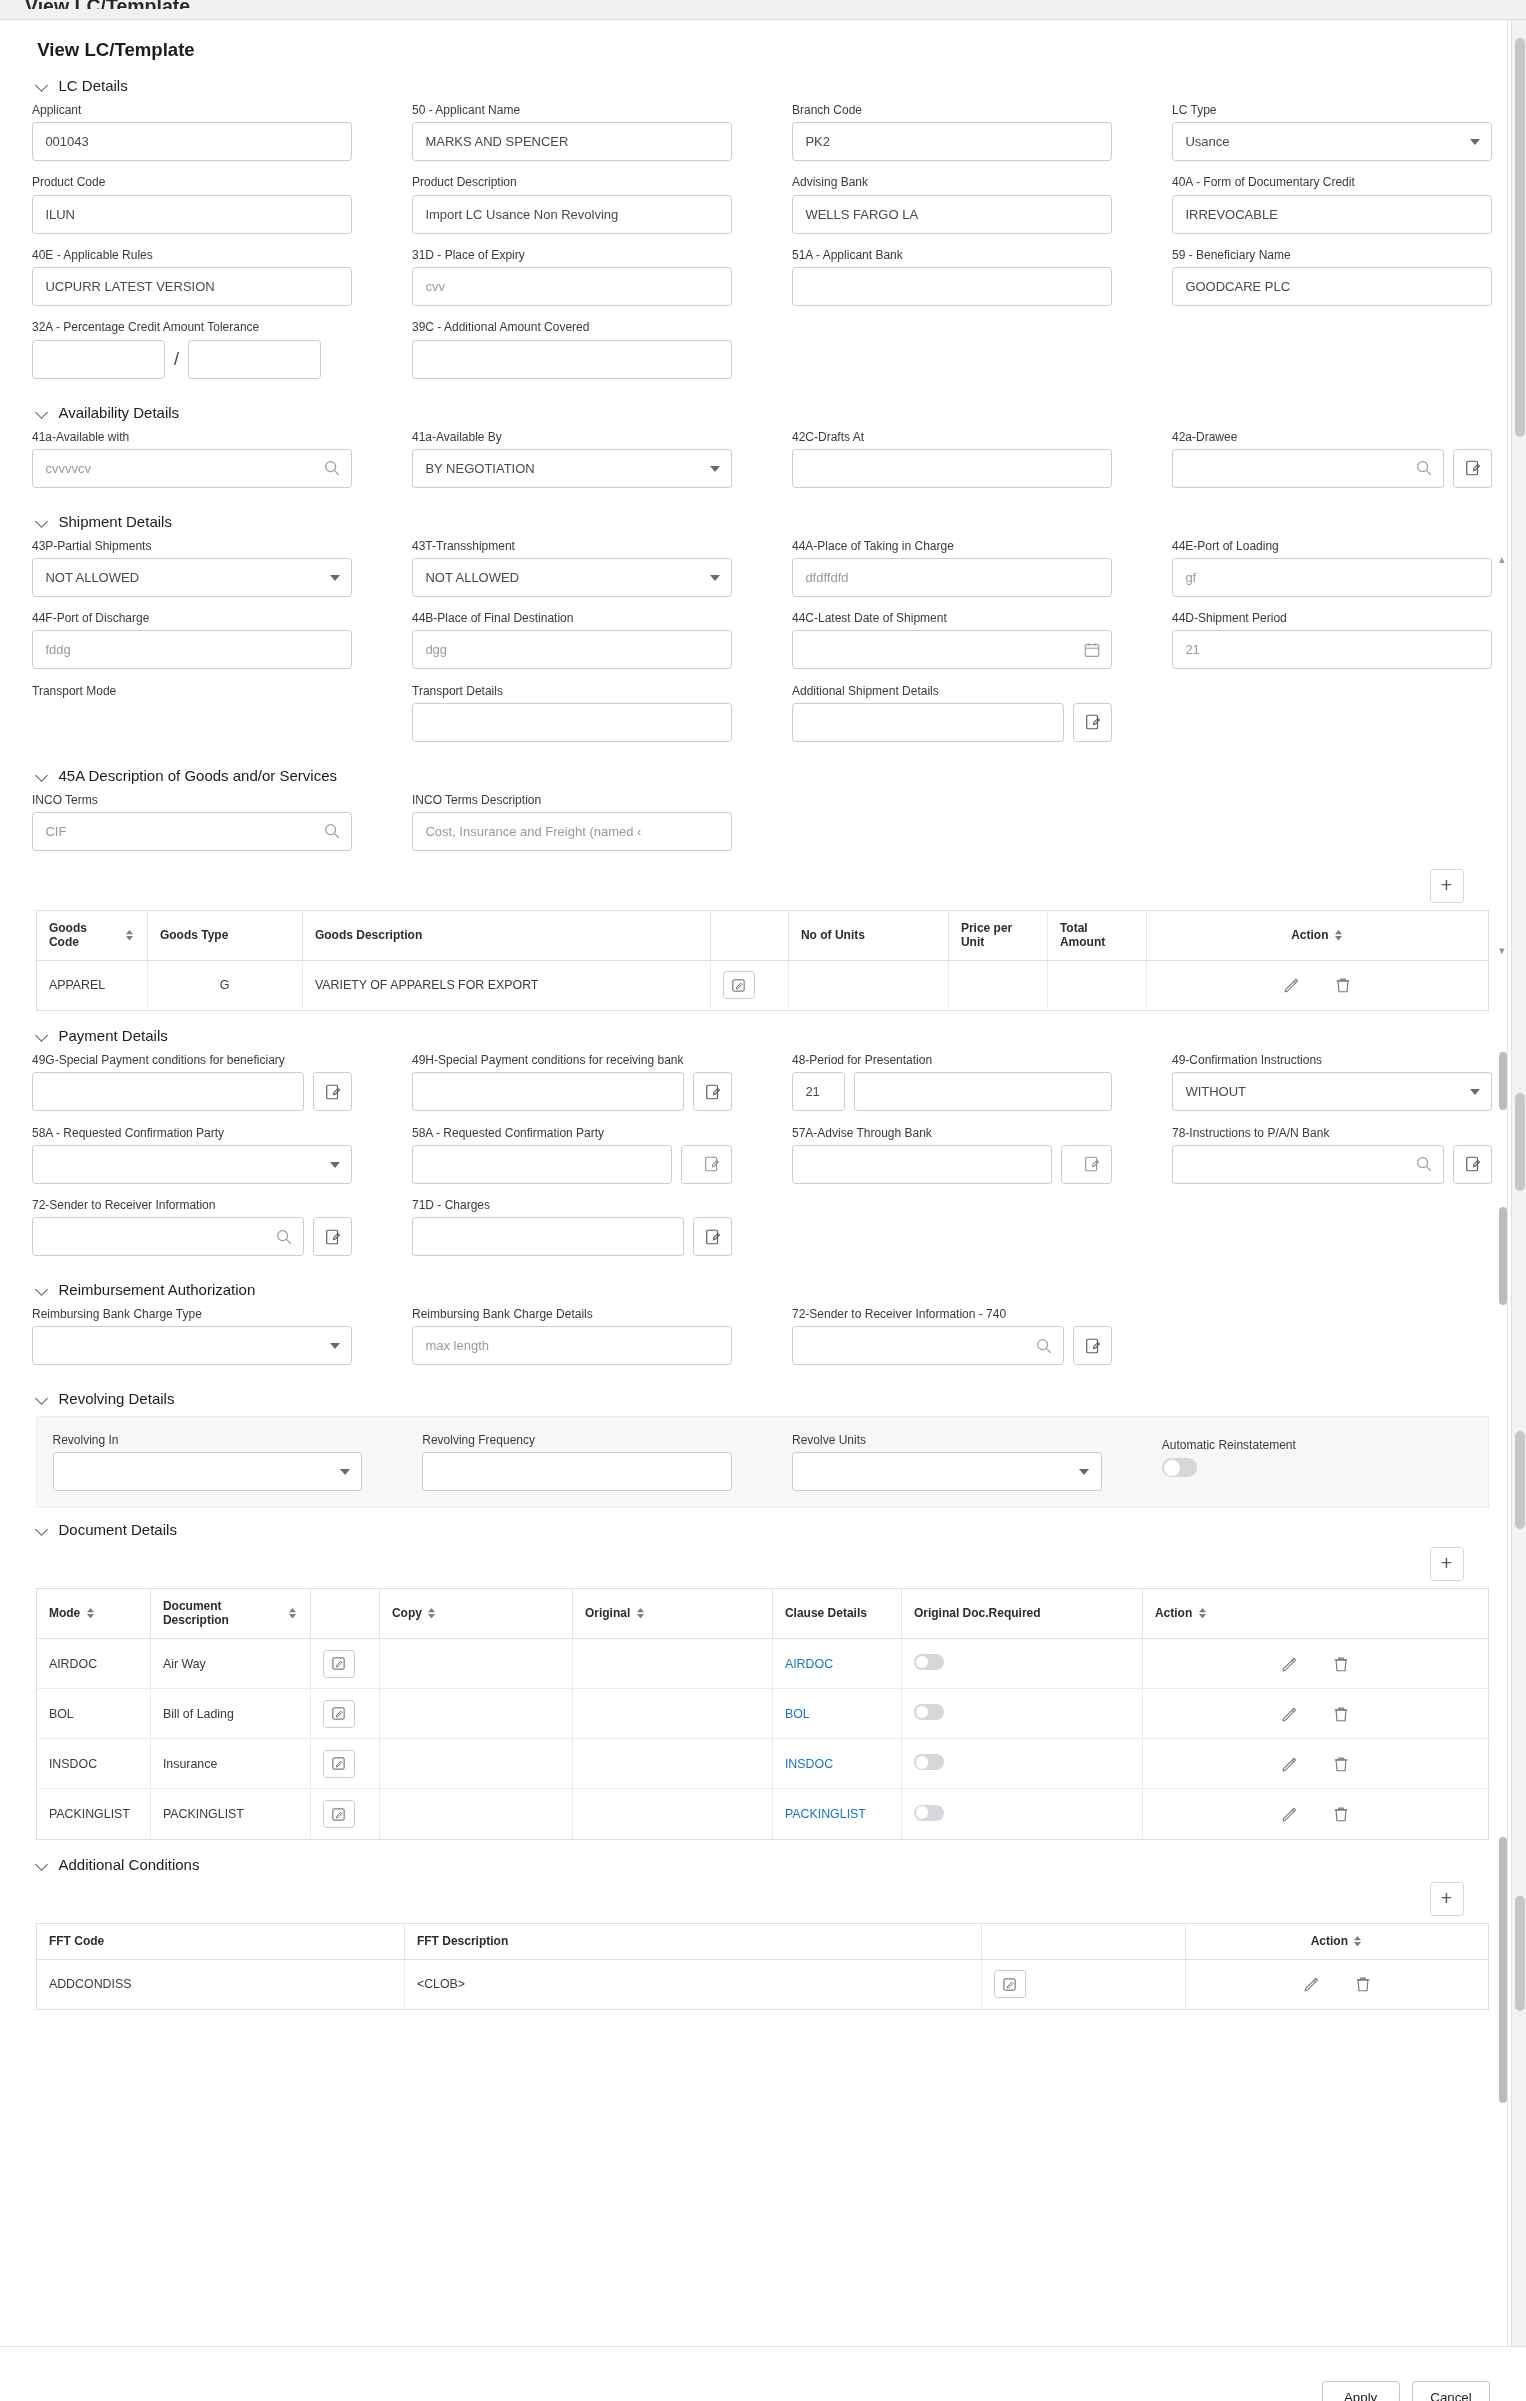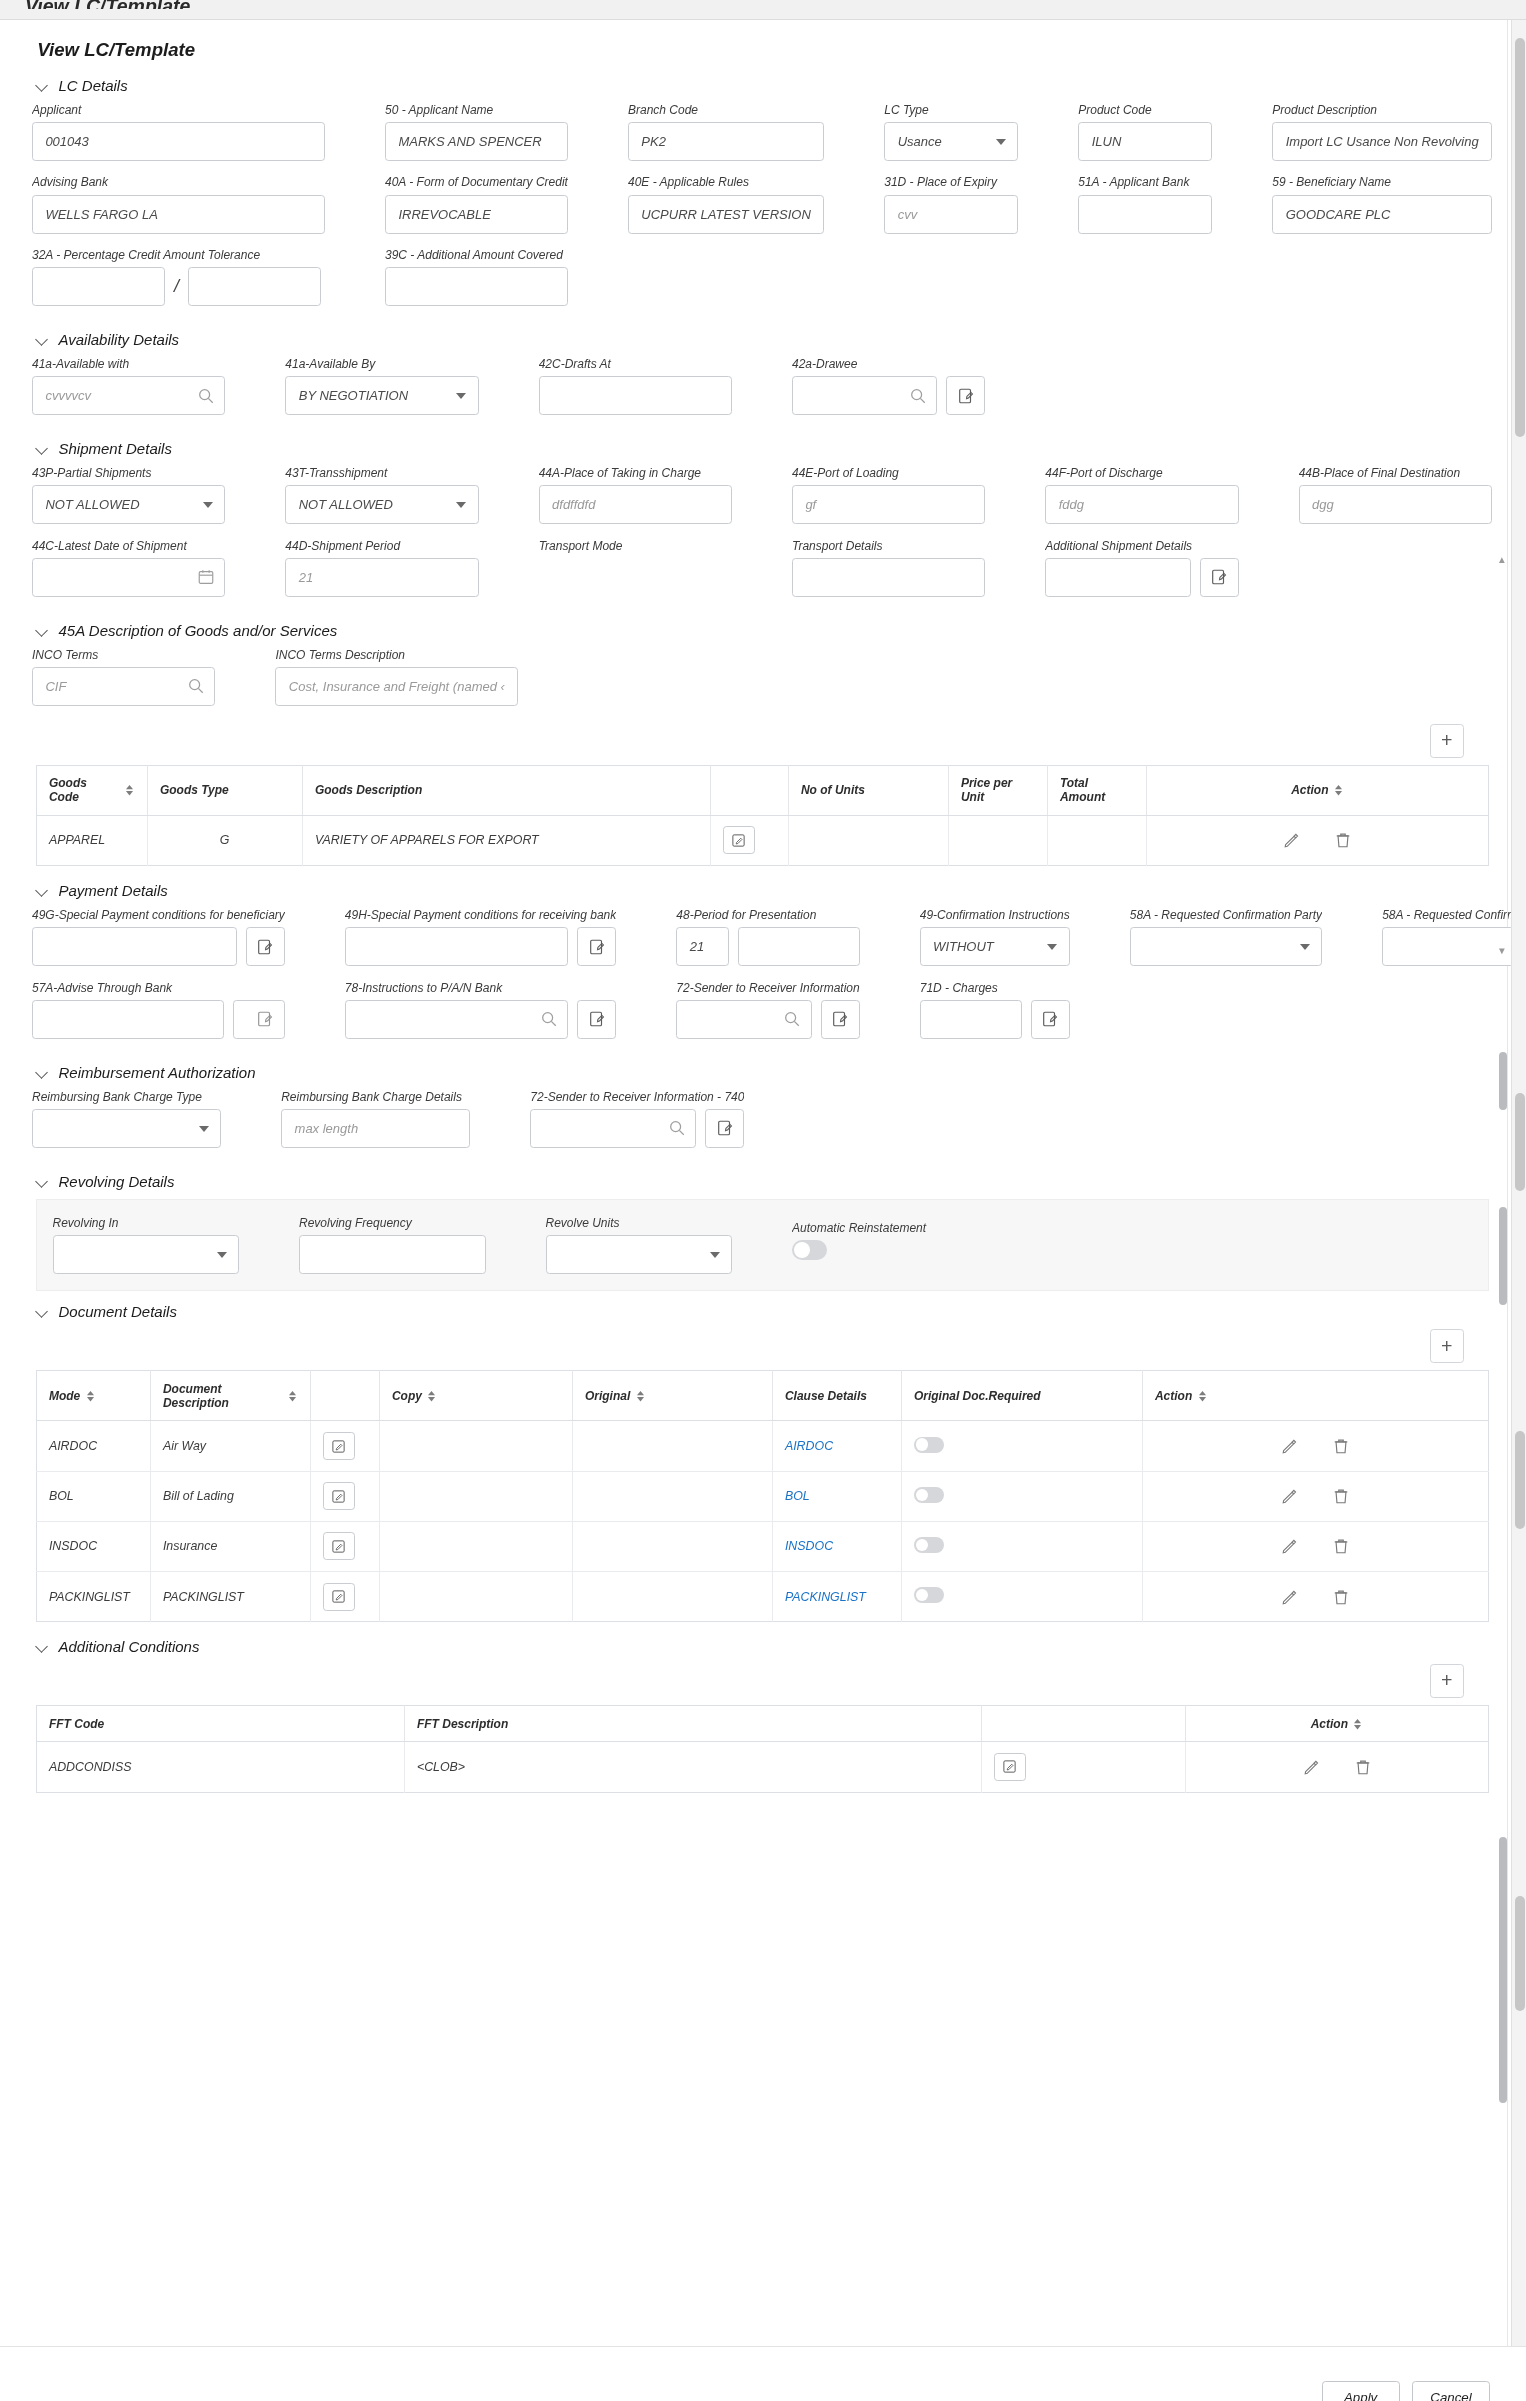--- a/index.html
+++ b/index.html
@@ -10,21 +10,20 @@
     font-family:"Liberation Sans", sans-serif;
     color:#1c1c1c;
     -webkit-font-smoothing:antialiased;
   }
   .page {
     position:relative;
     width:1527px;
     min-height:2401px;
     background:#fff;
     overflow:hidden;
-    font-style:italic;
   }
   .topstrip {
     height:19.5px;
     background:#f1f1f1;
     border-bottom:0.9px solid #dcdcdc;
     position:relative;
   }
   .topstrip .ghost {
     position:absolute; left:25px; top:-5.3px;
     font-size:19.5px; font-weight:bold; color:#2a2a2a;
@@ -67,21 +66,21 @@
     border-bottom:1.8px solid #555;
     transform:rotate(45deg);
   }
   .section-head .stitle {
     font-size:15px;
     color:#1c1c1c;
     font-weight:normal;
   }
   .grid4 {
     display:grid;
-    grid-template-columns:repeat(6, 1fr);
+    grid-template-columns:repeat(4, 1fr);
     column-gap:60px;
     row-gap:1.8px;
   }
   .field { margin-bottom:12.4px; min-height:18px; }
   .flabel {
     font-size:12px;
     color:#3b3b3b;
     margin-bottom:5.3px;
     line-height:14px;
     white-space:nowrap;

